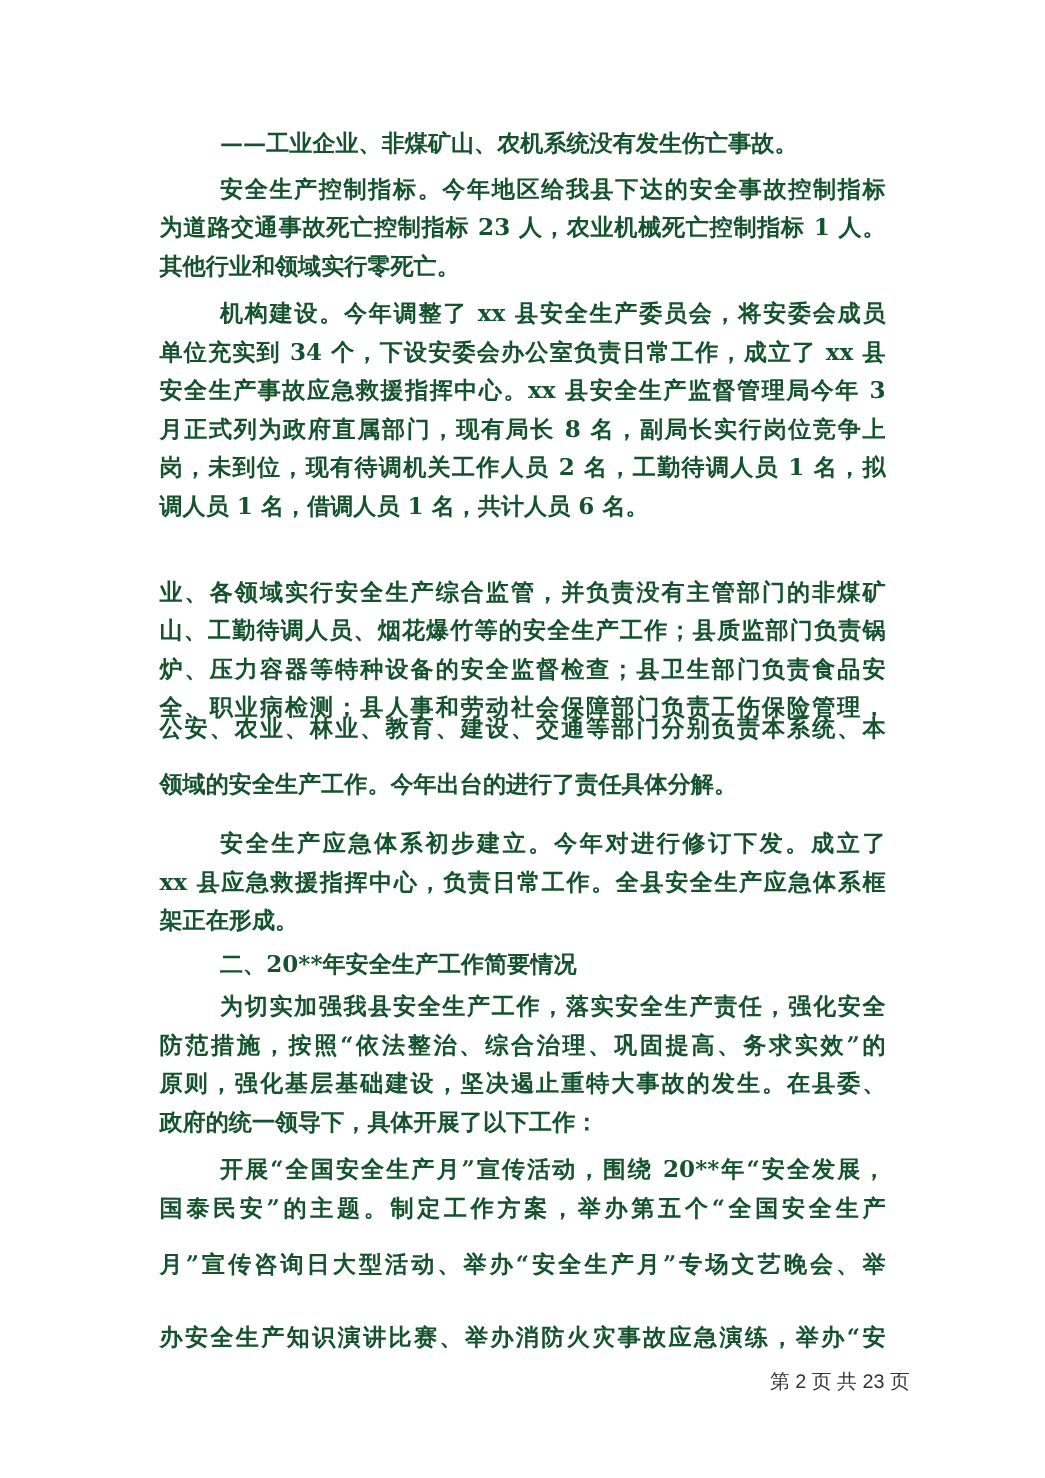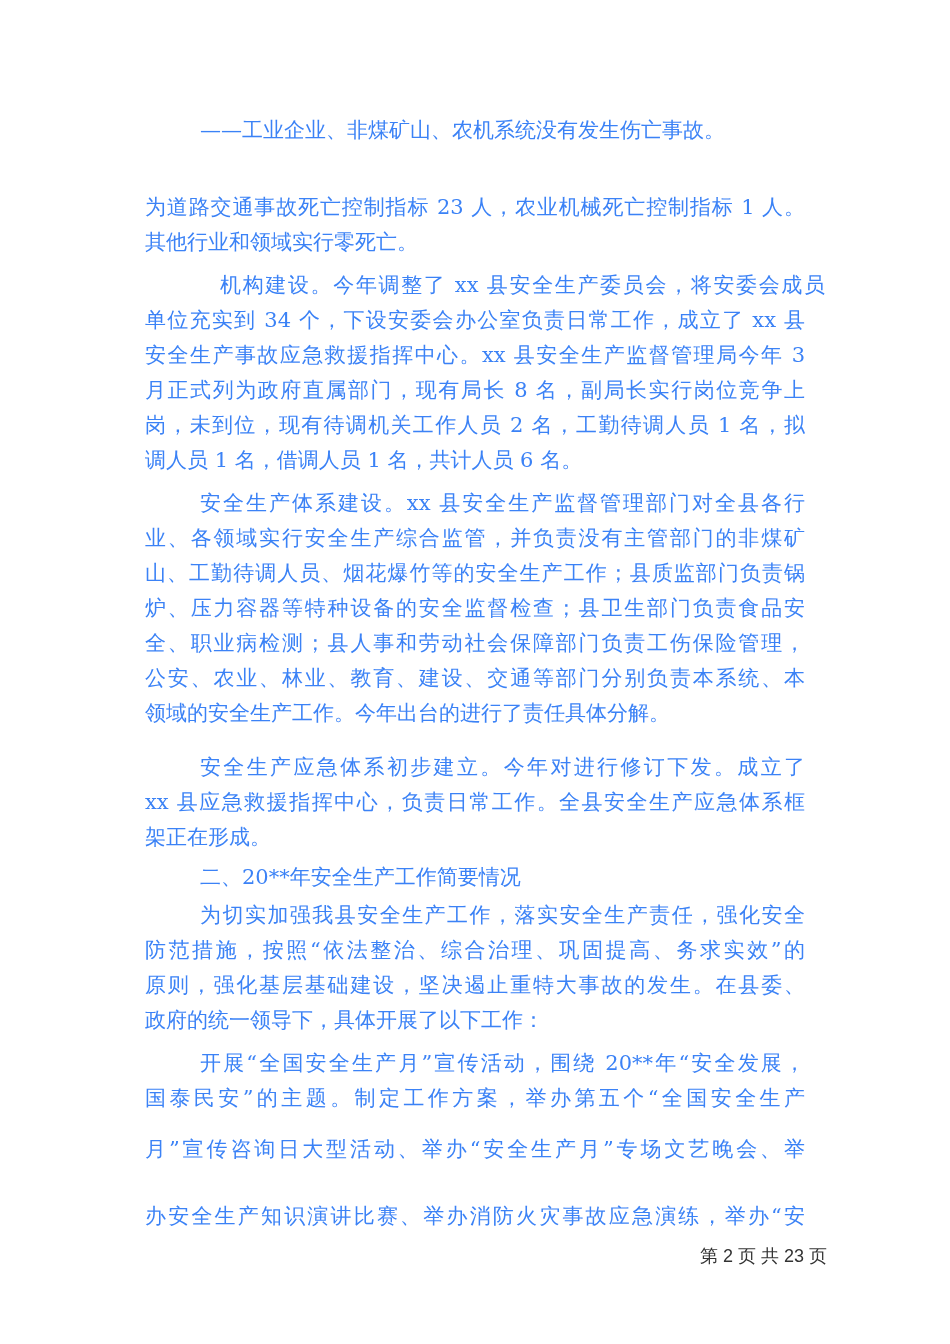--- a/index.html
+++ b/index.html
@@ -8,25 +8,26 @@
     position: absolute; left: 0; top: 0; width: 950px; height: 1344px; background: #ffffff;
   }
   .line {
     position: absolute;
     left: 145px;
     width: 660px;
     height: 30px;
     font-family: "DejaVu Serif", "Liberation Serif", serif;
     font-size: 21px;
     line-height: 30px;
-    color: #3b82f6;
+    color: #14532d;
     white-space: nowrap;
     text-align: justify;
     text-align-last: justify;
     letter-spacing: 0px;
+    font-weight: bold;
   }
   .line.last { text-align-last: left; }
   .line.indent { left: 200px; width: 605px; }
   .line.indent-dash { left: 200px; width: 605px; text-align-last: left; }
   .footer {
     position: absolute;
     left: 700px;
     top: 1244px;
     width: 110px;
     font-family: "Liberation Sans", "DejaVu Sans", sans-serif;
@@ -34,34 +35,34 @@
     color: #333333;
     text-align: right;
     white-space: nowrap;
   }
 </style>
 </head>
 <body>
 
 <div class="page" id="page">
     <div class="line indent-dash" style="top: 115px;">——工业企业、非煤矿山、农机系统没有发生伤亡事故。</div>
+    <div class="line indent" style="top: 157px;">安全生产控制指标。今年地区给我县下达的安全事故控制指标</div>
     <div class="line" style="top: 192px;">为道路交通事故死亡控制指标 23 人，农业机械死亡控制指标 1 人。</div>
     <div class="line last" style="top: 227px;">其他行业和领域实行零死亡。</div>
-    <div class="line indent" style="top: 270px; margin-left: 20px;">机构建设。今年调整了 xx 县安全生产委员会，将安委会成员</div>
+    <div class="line indent" style="top: 270px;">机构建设。今年调整了 xx 县安全生产委员会，将安委会成员</div>
     <div class="line" style="top: 305px;">单位充实到 34 个，下设安委会办公室负责日常工作，成立了 xx 县</div>
     <div class="line" style="top: 340px;">安全生产事故应急救援指挥中心。xx 县安全生产监督管理局今年 3</div>
     <div class="line" style="top: 375px;">月正式列为政府直属部门，现有局长 8 名，副局长实行岗位竞争上</div>
     <div class="line" style="top: 410px;">岗，未到位，现有待调机关工作人员 2 名，工勤待调人员 1 名，拟</div>
     <div class="line last" style="top: 445px;">调人员 1 名，借调人员 1 名，共计人员 6 名。</div>
-    <div class="line indent" style="top: 488px;">安全生产体系建设。xx 县安全生产监督管理部门对全县各行</div>
     <div class="line" style="top: 523px;">业、各领域实行安全生产综合监管，并负责没有主管部门的非煤矿</div>
     <div class="line" style="top: 558px;">山、工勤待调人员、烟花爆竹等的安全生产工作；县质监部门负责锅</div>
     <div class="line" style="top: 593px;">炉、压力容器等特种设备的安全监督检查；县卫生部门负责食品安</div>
     <div class="line" style="top: 628px;">全、职业病检测；县人事和劳动社会保障部门负责工伤保险管理，</div>
-    <div class="line" style="top: 663px;">公安、农业、林业、教育、建设、交通等部门分别负责本系统、本</div>
+    <div class="line" style="top: 647px;">公安、农业、林业、教育、建设、交通等部门分别负责本系统、本</div>
     <div class="line last" style="top: 698px;">领域的安全生产工作。今年出台的进行了责任具体分解。</div>
     <div class="line" style="top: 787px;">xx 县应急救援指挥中心，负责日常工作。全县安全生产应急体系框</div>
     <div class="line indent" style="top: 752px;">安全生产应急体系初步建立。今年对进行修订下发。成立了</div>
     <div class="line last" style="top: 822px;">架正在形成。</div>
     <div class="line indent-dash" style="top: 862px;">二、20**年安全生产工作简要情况</div>
     <div class="line indent" style="top: 900px;">为切实加强我县安全生产工作，落实安全生产责任，强化安全</div>
     <div class="line" style="top: 935px;">防范措施，按照“依法整治、综合治理、巩固提高、务求实效”的</div>
     <div class="line" style="top: 970px;">原则，强化基层基础建设，坚决遏止重特大事故的发生。在县委、</div>
     <div class="line last" style="top: 1005px;">政府的统一领导下，具体开展了以下工作：</div>
     <div class="line indent" style="top: 1048px;">开展“全国安全生产月”宣传活动，围绕 20**年“安全发展，</div>

